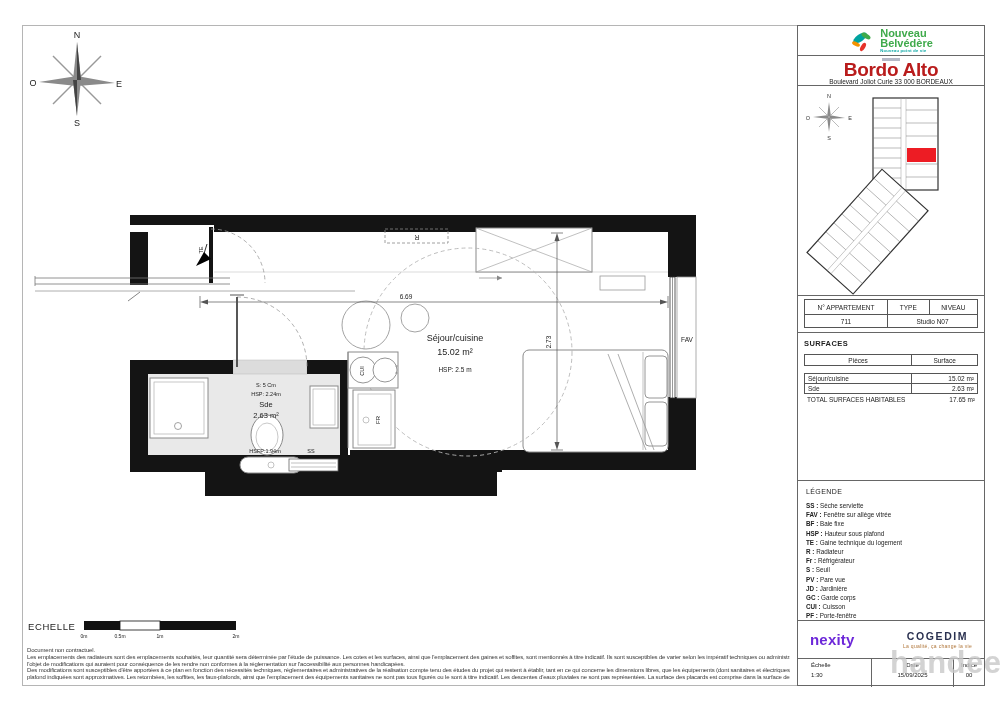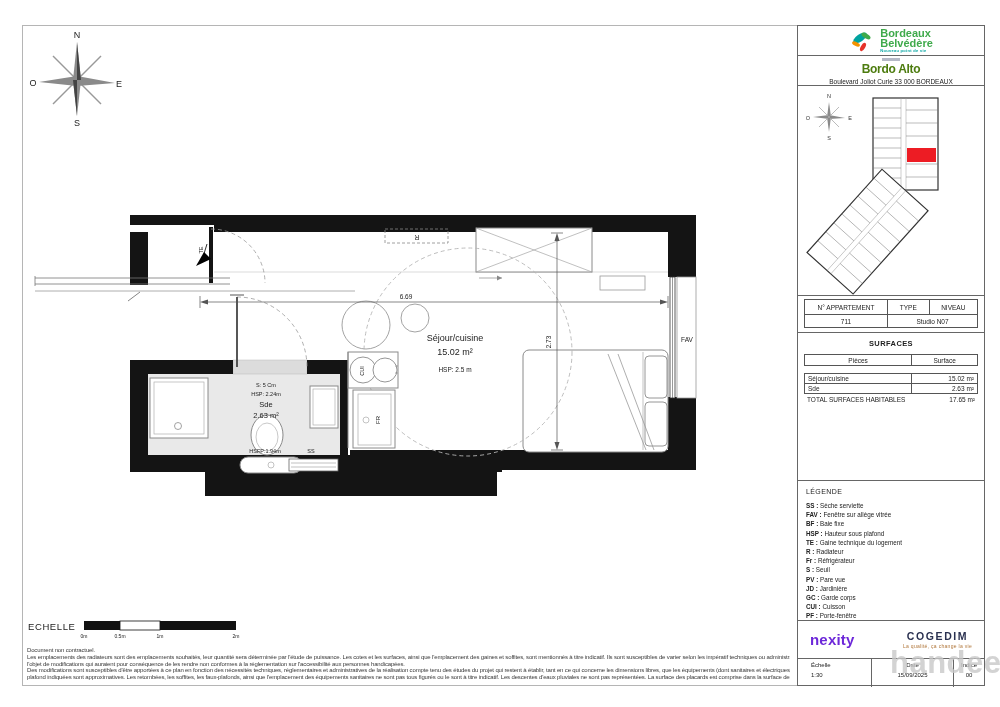--- a/index.html
+++ b/index.html
@@ -7,30 +7,30 @@
   #sheet { position:absolute; left:22px; top:25px; width:963px; height:661px; border:1px solid #b5b5b5; background:#fff; }
 
   
   #panel { position:absolute; left:797px; top:25px; width:188px; height:661px; border:1px solid #666; background:#fff; }
   .sec { position:absolute; left:0; width:100%; border-bottom:1px solid #666; overflow:hidden; }
   #sec-brand1 { top:0; height:30px; display:flex; align-items:center; justify-content:center; gap:5px; }
   .b1-text { line-height:10px; font-weight:bold; font-size:11px; color:#3faa4b; }
   .b1-tag { font-size:4px; color:#00a3a0; font-weight:bold; letter-spacing:.3px; }
   #sec-brand2 { top:30px; height:30px; text-align:center; padding-top:2px; }
   .b2-mark { width:18px; height:3px; background:#8d94a9; opacity:.65; margin:0 auto 1px auto; }
-  .b2-name { font-size:12px; font-weight:bold; color:#4d7c0f; letter-spacing:-0.3px; line-height:15px; }
+  .b2-name { font-size:19px; font-weight:bold; color:#b91c1c; letter-spacing:-0.3px; line-height:15px; }
   .b2-addr { font-size:6.5px; color:#222; margin-top:1px; }
   #sec-siteplan { top:60px; height:210px; }
   #sec-apt { top:270px; height:37px; padding:3px 6px 0 6px; }
   table.tb { width:100%; border-collapse:collapse; font-size:6.5px; color:#222; }
   table.tb th, table.tb td { border:1px solid #555; text-align:center; font-weight:normal; }
   table.tb th { height:15px; }
   table.tb td { height:13px; }
   #sec-surfaces { top:307px; height:148px; padding:4px 6px 0 6px; }
-  .surf-title { text-align:center; font-size:7.5px; font-weight:bold; color:#222; letter-spacing:.4px; margin:2px 0 6px 0; }
+  .surf-title { font-size:7.5px; font-weight:bold; color:#222; letter-spacing:.4px; margin:2px 0 6px 0; }
   table.tb2 { width:100%; border-collapse:collapse; font-size:6.5px; color:#222; }
   table.tb2 th, table.tb2 td { border:1px solid #555; font-weight:normal; height:11px; }
   table.tb2 .cname { text-align:center; width:62%; }
   table.tb2 .cval { text-align:center; width:38%; }
   .rows-box { margin-top:7px; }
   table.tb3 { width:100%; border-collapse:collapse; font-size:6.5px; color:#222; }
   table.tb3 td { border:1px solid #555; height:10px; padding:0 3px; }
   table.tb3 td.v { text-align:right; width:38%; }
   .total-row { display:flex; justify-content:space-between; font-size:6.5px; color:#222; padding:2px 3px 0 3px; }
   #sec-legend { top:455px; height:140px; padding:7px 8px 0 8px; font-size:6.3px; color:#222; }
@@ -247,21 +247,21 @@
 <div id="panel">
 
   <div id="sec-brand1" class="sec">
     <svg width="26" height="26" viewBox="0 0 26 26">
       <ellipse cx="11" cy="10" rx="8" ry="3.6" fill="#00a3a0" transform="rotate(-35 11 10)"></ellipse>
       <ellipse cx="17" cy="8" rx="5" ry="2.4" fill="#3faa4b" transform="rotate(30 17 8)"></ellipse>
       <ellipse cx="7" cy="16" rx="4.2" ry="2" fill="#f39200" transform="rotate(25 7 16)"></ellipse>
       <ellipse cx="14" cy="19" rx="4.6" ry="2.2" fill="#e6332a" transform="rotate(-60 14 19)"></ellipse>
     </svg>
     <div>
-      <div class="b1-text">Bordeaux</div>
+      <div class="b1-text">Nouveau</div>
       <div class="b1-text">Belvédère</div>
       <div class="b1-tag">Nouveau point de vie</div>
     </div>
   </div>
 
   <div id="sec-brand2" class="sec">
     <div class="b2-mark"></div>
     <div class="b2-name">Bordo Alto</div>
     <div class="b2-addr">Boulevard Joliot Curie 33 000 BORDEAUX</div>
   </div>

